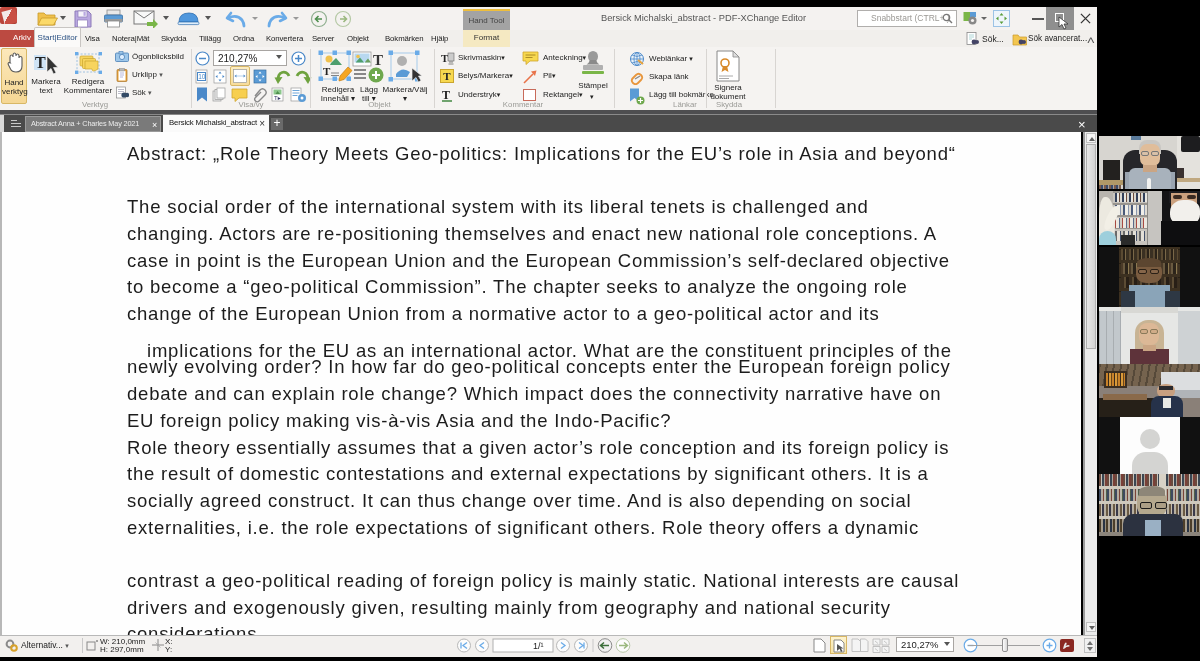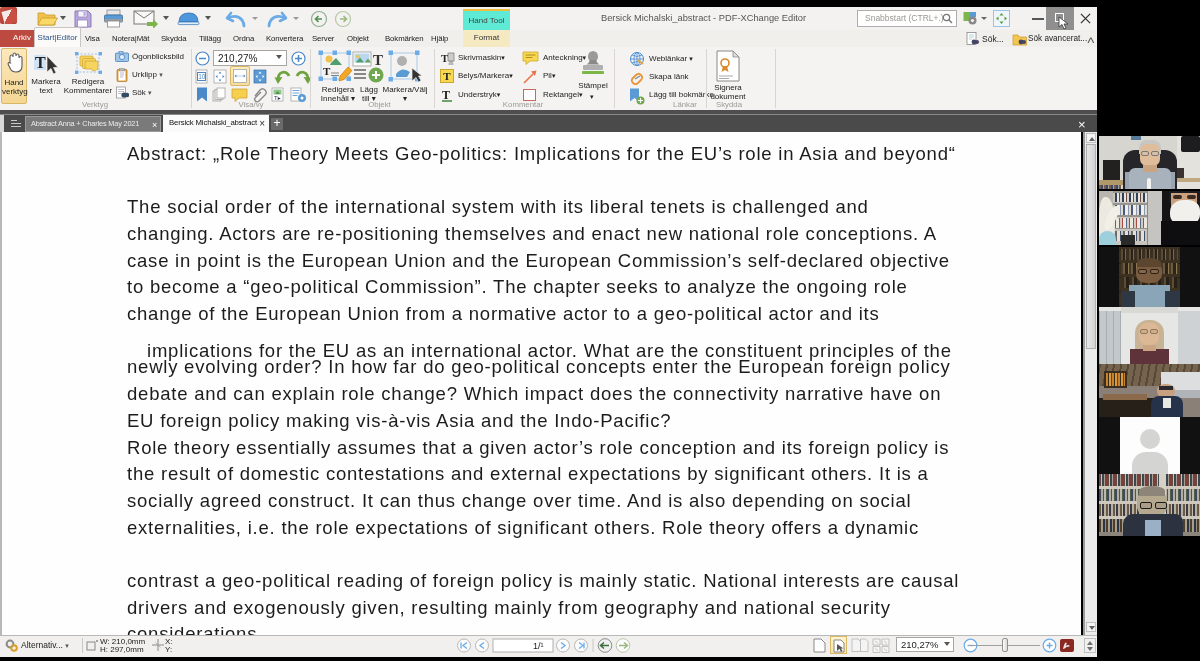--- a/index.html
+++ b/index.html
@@ -76,25 +76,25 @@
     </svg>
     <div class="abs" style="left:293px;top:10px;width:0;height:0;border-left:3px solid transparent;border-right:3px solid transparent;border-top:3.5px solid #999;"></div>
 
     <svg class="abs" style="left:310px;top:3px" width="46" height="18" viewBox="0 0 46 18">
       <circle cx="9" cy="9" r="7.5" fill="none" stroke="#8faf8f" stroke-width="1.2"></circle>
       <path d="M12 9 h-6 m2.5 -3 l-3 3 l3 3" fill="none" stroke="#4e8f4e" stroke-width="1.6"></path>
       <circle cx="33" cy="9" r="7.5" fill="none" stroke="#b5c9a5" stroke-width="1.2"></circle>
       <path d="M30 9 h6 m-2.5 -3 l3 3 l-3 3" fill="none" stroke="#9ab87e" stroke-width="1.6"></path>
     </svg>
 
-    <div class="abs" style="left:463px;top:2px;width:47px;height:21px;background:#5eead4;border-top:2px solid #eebe3c;font-size:8px;color:#444;text-align:center;line-height:19px;">Hand Tool</div>
+    <div class="abs" style="left:463px;top:2px;width:47px;height:21px;background:#a3a3a3;border-top:2px solid #eebe3c;font-size:8px;color:#444;text-align:center;line-height:19px;">Hand Tool</div>
 
     <div class="abs" style="left:601px;top:6px;font-size:9.3px;color:#555;white-space:nowrap;">Bersick Michalski_abstract - PDF-XChange Editor</div>
 
-    <div class="abs" style="left:857px;top:3px;width:100px;height:17px;background:#fff;border:1px solid #b0aeac;font-size:8.5px;color:#9a9894;line-height:15px;padding-left:7px;">Snabbstart (CTRL+.)
+    <div class="abs" style="left:857px;top:3px;width:100px;height:17px;background:#fff;border:1px solid #b0aeac;font-size:8.5px;color:#9a9894;line-height:15px;padding-left:13px;">Snabbstart (CTRL+.)
       <svg class="abs" style="right:3px;top:2px" width="11" height="11" viewBox="0 0 11 11">
           <circle cx="4.5" cy="4.5" r="3.2" fill="none" stroke="#777" stroke-width="1.2"></circle>
           <path d="M7 7 L10 10" stroke="#777" stroke-width="1.4"></path>
         </svg>
     </div>
 
     <svg class="abs" style="left:963px;top:4px" width="15" height="15" viewBox="0 0 15 15">
       <rect x="0.5" y="1" width="7" height="9" fill="#7ab648"></rect>
         <rect x="7" y="1" width="6" height="5" fill="#5b9bd5"></rect>
       <circle cx="9.5" cy="9.5" r="4" fill="#888"></circle>

